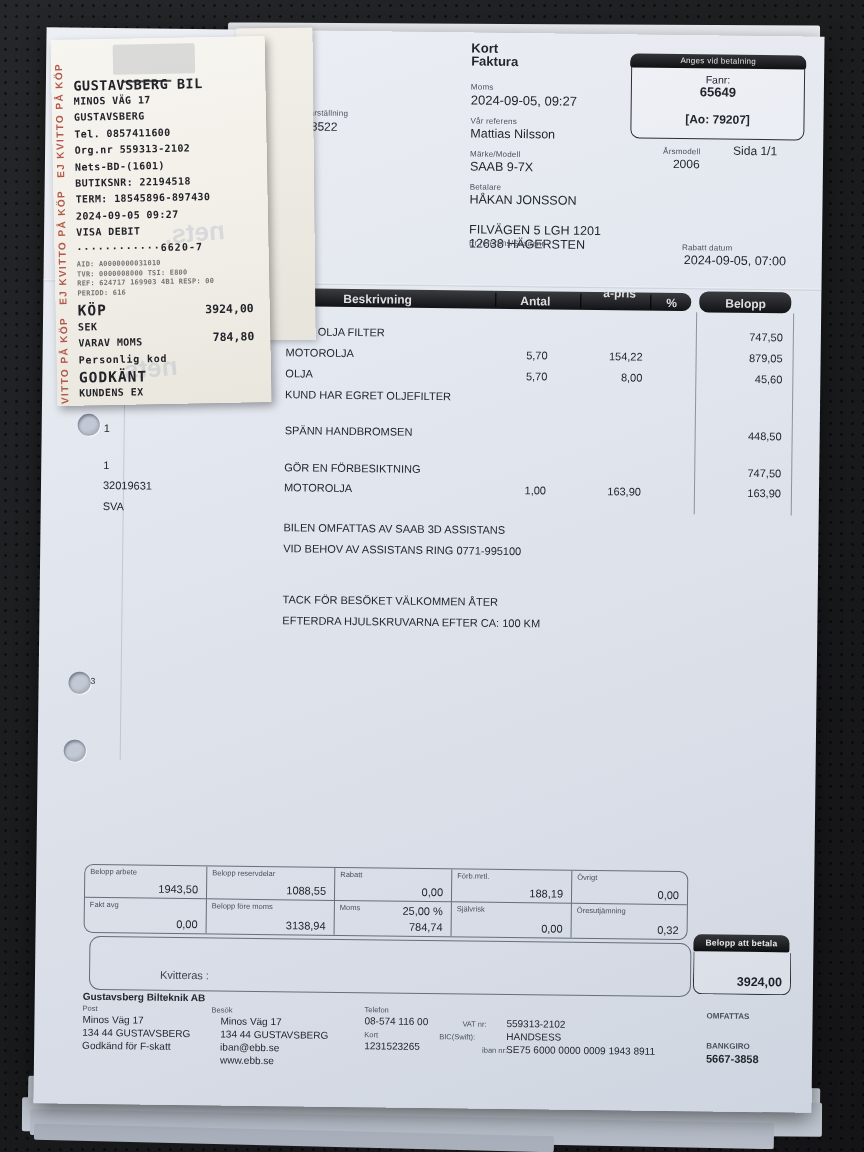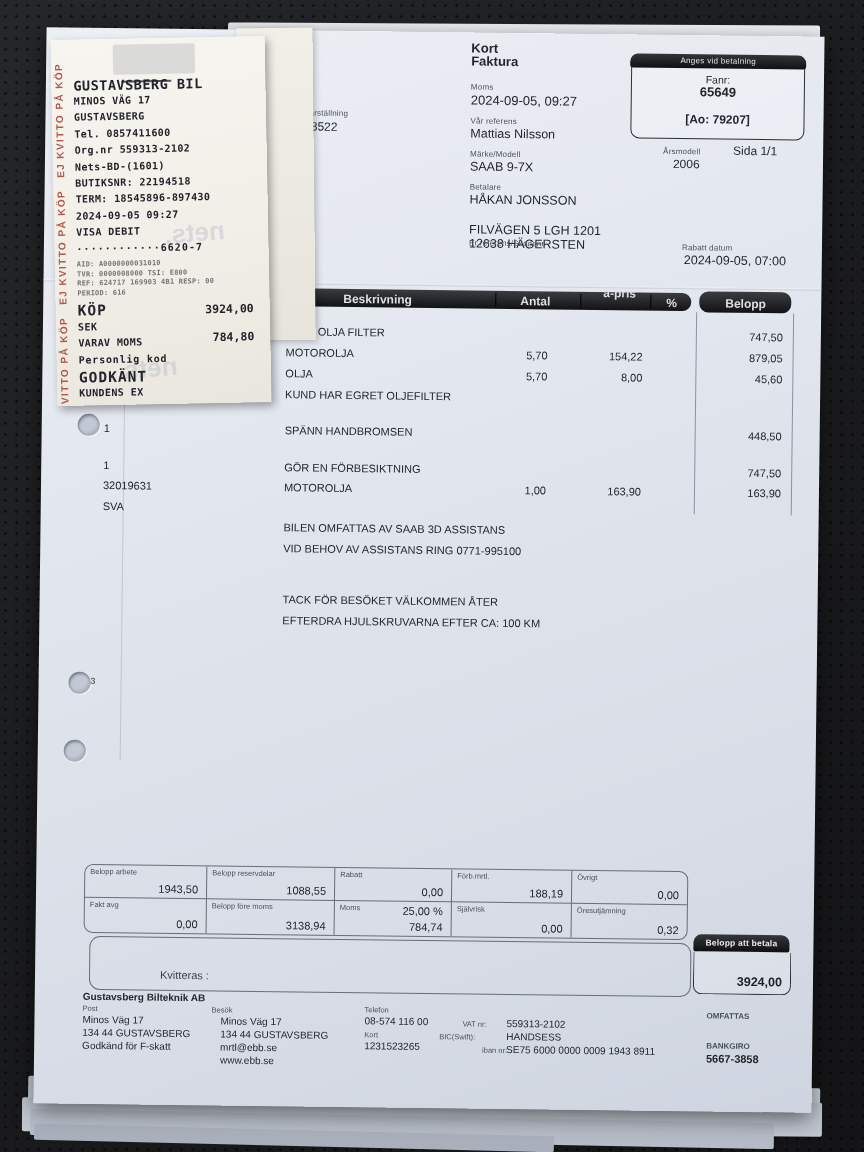--- a/index.html
+++ b/index.html
@@ -241,21 +241,21 @@
 
   <span class="ft-val b" style="left:48px;top:963px">Gustavsberg Bilteknik AB</span>
   <span class="ft-lbl" style="left:48px;top:976px">Post</span>
   <span class="ft-val" style="left:48px;top:986px">Minos Väg 17</span>
   <span class="ft-val" style="left:48px;top:999px">134 44 GUSTAVSBERG</span>
   <span class="ft-val" style="left:48px;top:1012px">Godkänd för F-skatt</span>
 
   <span class="ft-lbl" style="left:177px;top:976px">Besök</span>
   <span class="ft-val" style="left:186px;top:986px">Minos Väg 17</span>
   <span class="ft-val" style="left:186px;top:999px">134 44 GUSTAVSBERG</span>
-  <span class="ft-val" style="left:186px;top:1012px">mrtl@ebb.se</span>
+  <span class="ft-val" style="left:186px;top:1012px">iban@ebb.se</span>
   <span class="ft-val" style="left:186px;top:1025px">www.ebb.se</span>
 
   <span class="ft-lbl" style="left:330px;top:974px">Telefon</span>
   <span class="ft-val" style="left:330px;top:984px">08-574 116 00</span>
   <span class="ft-lbl" style="left:330px;top:999px">Kort</span>
   <span class="ft-val" style="left:330px;top:1009px">1231523265</span>
 
   <span class="ft-lbl" style="left:428px;top:987px">VAT nr:</span>
   <span class="ft-val" style="left:472px;top:985px">559313-2102</span>
   <span class="ft-lbl" style="left:405px;top:1000px">BIC(Swift):</span>

